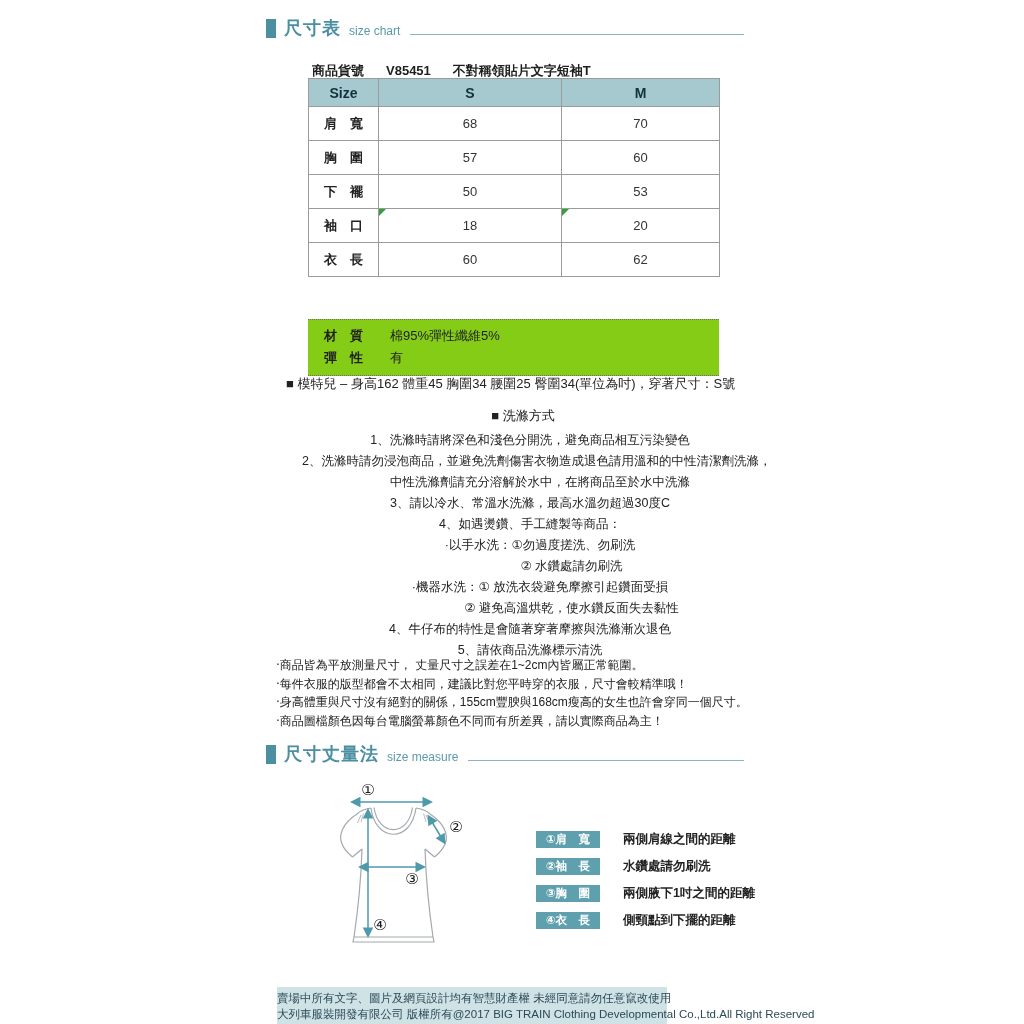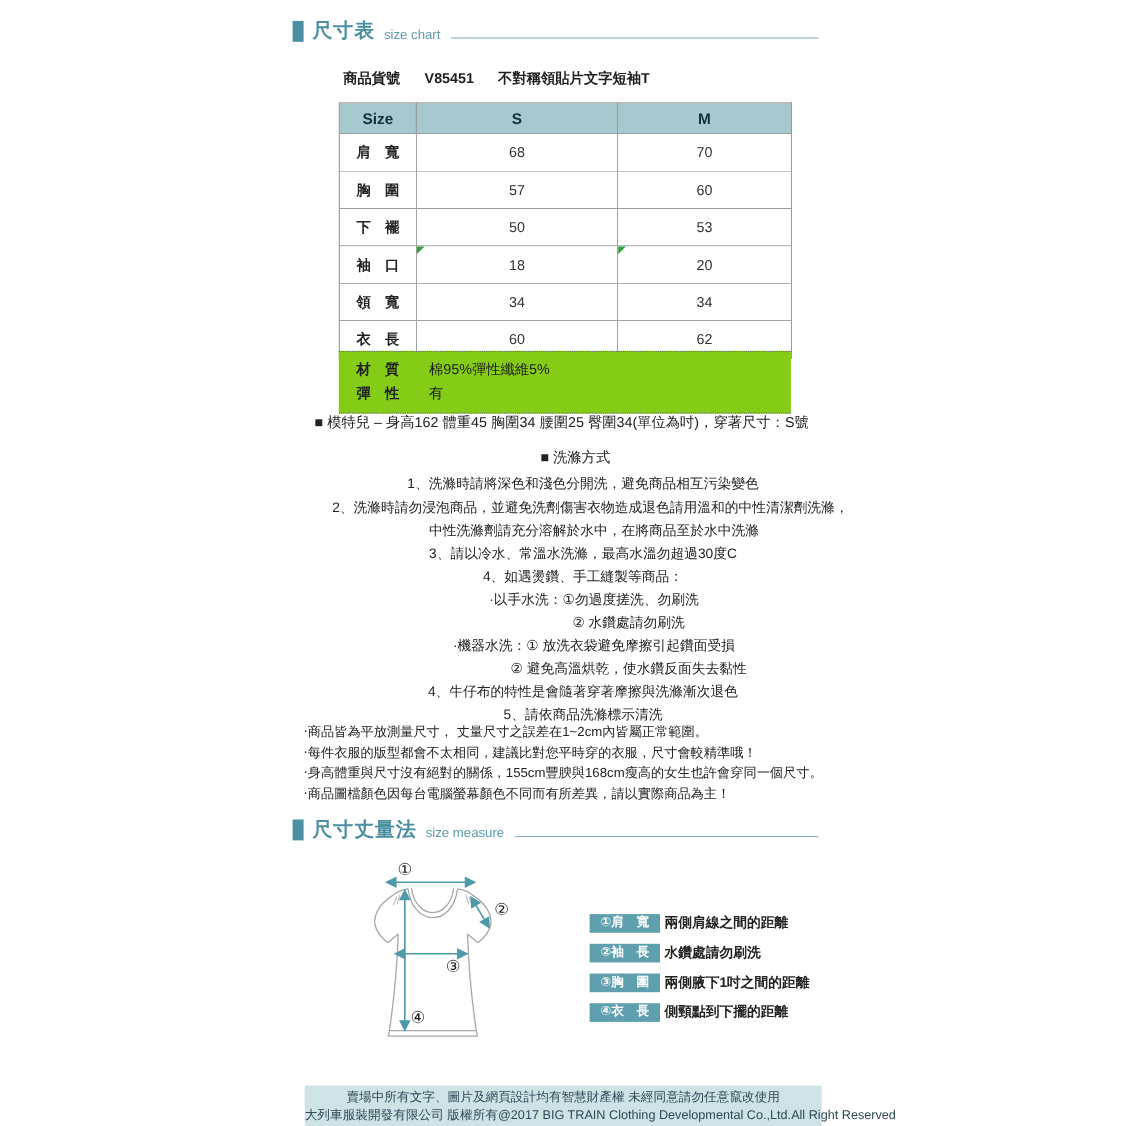--- a/index.html
+++ b/index.html
@@ -17,21 +17,21 @@
   .sec-head .zh { color:#4b8fa1; font-size:18px; font-weight:bold; letter-spacing:1px; }
   .sec-head .en { color:#5b9aab; font-size:12px; margin-left:8px; position:relative; top:3px; white-space:nowrap; }
   .sec-head .rule { flex:1; border-bottom:1px solid #8ab4be; margin-left:10px; position:relative; top:6px; }
 
   
   .product { position:absolute; left:312px; top:62px; font-size:13px; font-weight:bold; color:#1e1e1e; }
   .product span { margin-right:22px;margin-top:24px; }
   .product span:last-child { margin-right:0; }
 
   
-  table.size { position:absolute; left:308px; top:93px; border-collapse:collapse; table-layout:fixed; }
+  table.size { position:absolute; left:308px; top:78px; border-collapse:collapse; table-layout:fixed; }
   table.size th, table.size td { border:1px solid #9b9b9b; text-align:center; vertical-align:middle; }
   table.size th { background:#a6c9d0; height:28px; font-size:14px; color:#12303b; font-weight:bold; }
   table.size td { height:34px; font-size:13px; color:#333; background:#fff; position:relative; }
   table.size td.lbl { font-weight:bold; color:#222; }
   .c0 { width:70px; } .c1 { width:183px; } .c2 { width:158px; }
   .tri { position:absolute; top:0; left:0; width:0; height:0;
          border-top:7px solid #35a13c; border-right:7px solid transparent; }
 
   
   .material { position:absolute; left:308px; top:319px; width:411px;
@@ -55,24 +55,24 @@
   
   .notes { position:absolute; left:276px; top:656px; width:500px; }
   .notes .note { font-size:12px; color:#222; line-height:18.5px; white-space:nowrap; }
 
   
   .diagram { position:absolute; left:330px; top:780px; }
   .legend { position:absolute; left:536px; top:830px; }
   .lrow { display:flex; align-items:center; margin-bottom:9px; height:18px; }
   .lbadge { background:#5fa0ae; color:#fff; font-size:11.5px; font-weight:bold;
             min-width:64px; height:17px; line-height:17px; text-align:center; padding:0 4px; flex:none; }
-  .ldesc { margin-left:4px; font-size:12.5px; font-weight:bold; color:#222; white-space:nowrap;text-align:right; }
-
-  
-  .footer { position:absolute; left:277px; top:987px; width:470px; height:37px;
+  .ldesc { margin-left:23px; font-size:12.5px; font-weight:bold; color:#222; white-space:nowrap;text-align:right; }
+
+  
+  .footer { position:absolute; left:277px; top:987px; width:390px; height:37px;
             background:#cfe2e6; text-align:center; padding-top:3px; }
   .footer div { font-size:11.5px; color:#2c4a57; line-height:16px; white-space:nowrap; }
 </style>
 </head>
 <body>
 
 <div id="page">
 
   <div class="sec-head" style="left:266px; top:16px;">
     <div class="bullet"></div>
@@ -109,25 +109,20 @@
     </tr>
     <tr>
       <td class="lbl">下　襬</td>
       <td>50</td>
       <td>53</td>
     </tr>
     <tr>
       <td class="lbl">袖　口</td>
       <td><span class="tri"></span><span>18</span></td>
       <td><span class="tri"></span><span>20</span></td>
-    </tr>
-    <tr>
-      <td class="lbl">領　寬</td>
-      <td>34</td>
-      <td>34</td>
     </tr>
     <tr>
       <td class="lbl">衣　長</td>
       <td>60</td>
       <td>62</td>
     </tr>
   </tbody>
     </table>
 
   <div class="material">

